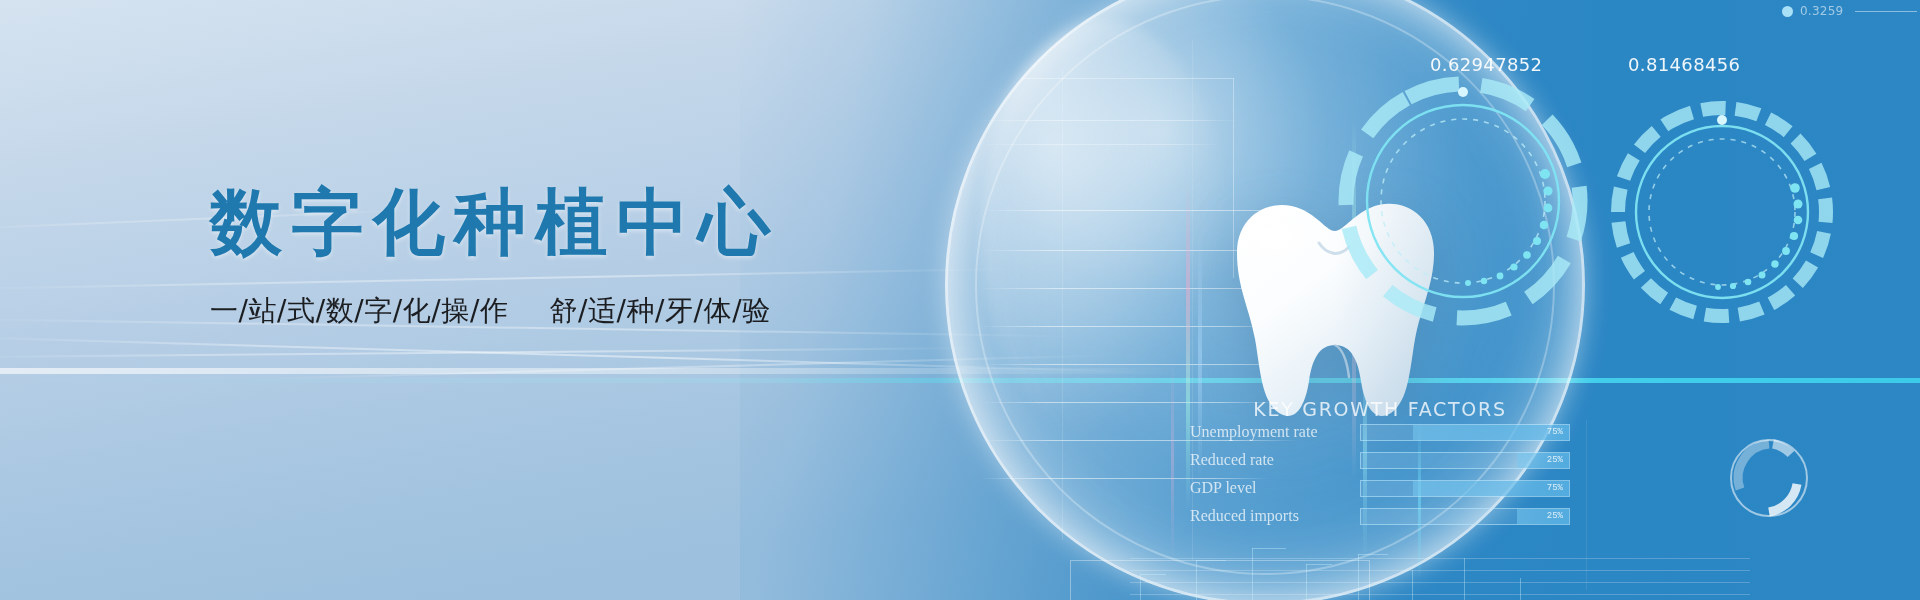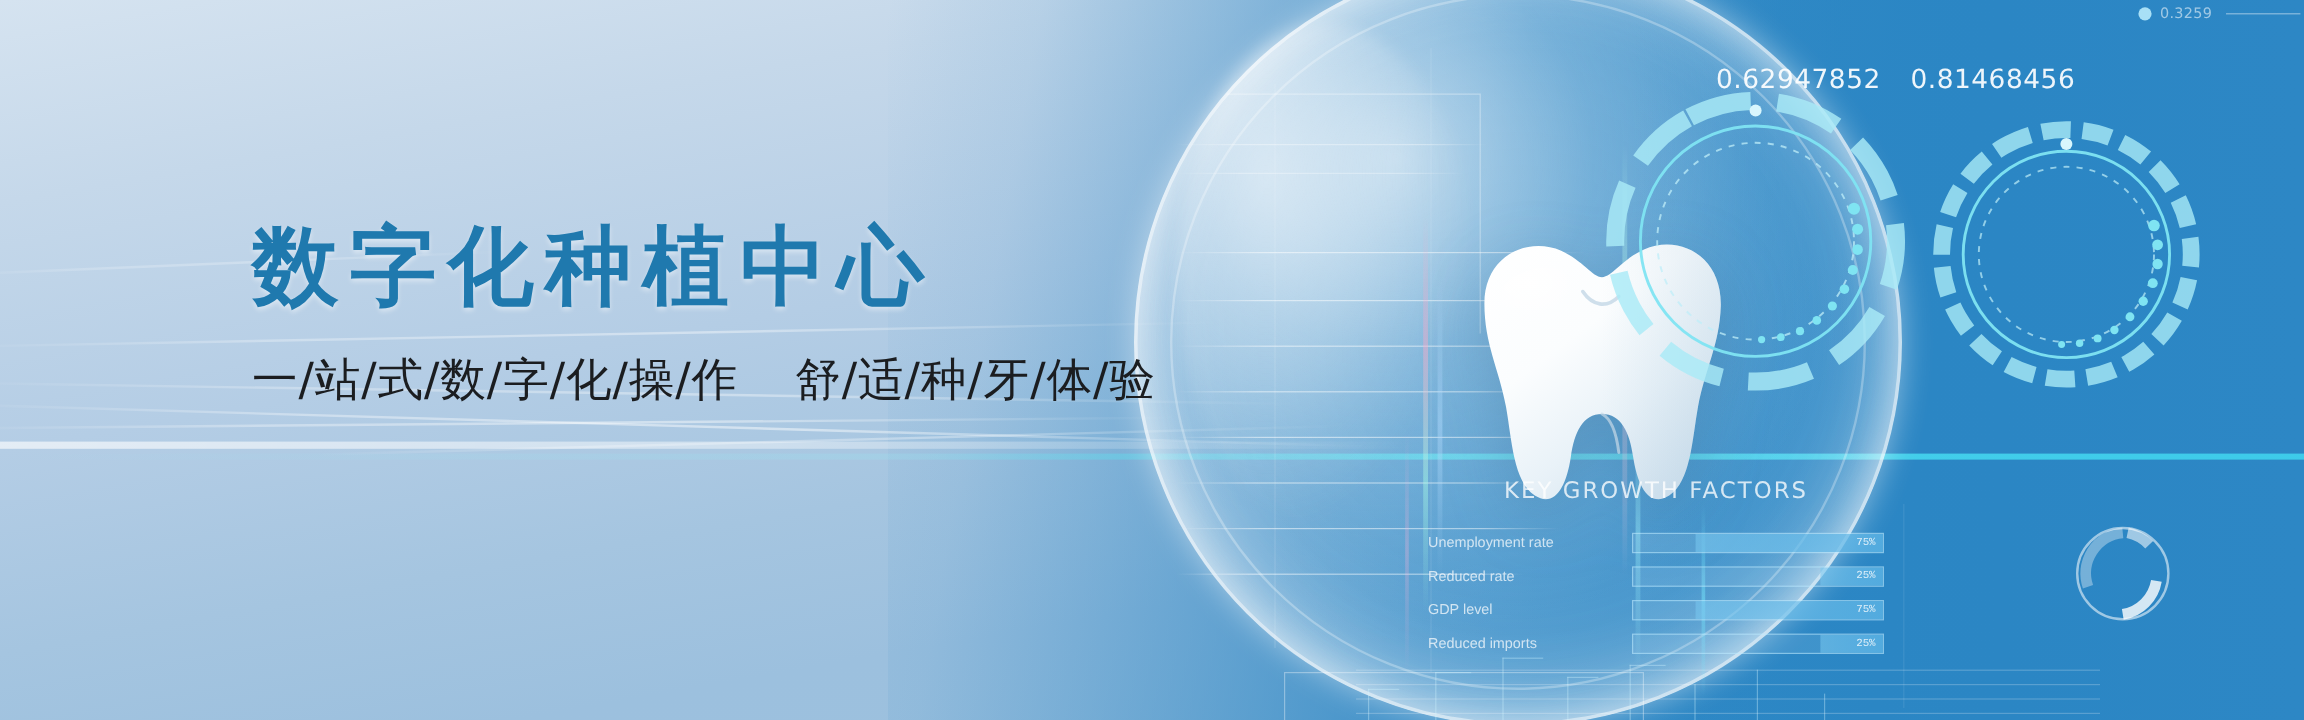--- a/index.html
+++ b/index.html
@@ -62,21 +62,21 @@
     font-size:72px;
     line-height:1;
     letter-spacing:.13em;
     color:#1f79ae;
     text-shadow:0 2px 4px rgba(255,255,255,.45);
     white-space:nowrap;
   }
   .subtitle{
     margin-top:38px;
     font-family:"DejaVu Sans","Liberation Sans",sans-serif;
-    font-size:38px;
+    font-size:28px;
     line-height:1.1;
     letter-spacing:.02em;
     color:#1b1d20;
     white-space:nowrap;
   }
   .subtitle .gap{ display:inline-block; width:22px; }
 
   
   .gridlines{ position:absolute; left:980px; top:60px; width:360px; height:480px; pointer-events:none; }
   .gridlines .gl{ position:absolute; left:0; height:1px; background:linear-gradient(90deg, rgba(255,255,255,.0) 0%, rgba(255,255,255,.55) 22%, rgba(255,255,255,.5) 80%, rgba(255,255,255,0) 100%); }
@@ -133,44 +133,44 @@
   
   .hud{ position:absolute; }
   .hud svg{ display:block; overflow:visible; }
   .hud-left{ left:1332px; top:70px; width:262px; height:262px; }
   .hud-right{ left:1606px; top:96px; width:232px; height:232px; }
   .hud-small{ left:1723px; top:432px; width:92px; height:92px; }
 
   .hud-num{
     position:absolute;
     font-family:"DejaVu Sans","Liberation Sans",sans-serif;
-    font-size:22px; letter-spacing:.02em;
+    font-size:18px; letter-spacing:.02em;
     color:rgba(255,255,255,.92);
     white-space:nowrap;
   }
   .num-left{ left:1430px; top:54px; }
-  .num-right{ left:1592px; top:54px; }
+  .num-right{ left:1628px; top:54px; }
   .num-top{ left:1800px; top:4px; font-size:12px; color:rgba(255,255,255,.55); }
   .dot-top{ position:absolute; left:1782px; top:6px; width:11px; height:11px; border-radius:50%; background:rgba(190,240,255,.85); }
   .line-top{ position:absolute; left:1855px; top:11px; width:62px; height:1px; background:rgba(255,255,255,.45); }
 
   
   .kgf{ position:absolute; left:1190px; top:398px; width:380px; }
   .kgf-title{
     font-family:"DejaVu Sans","Liberation Sans",sans-serif;
     font-size:19px; letter-spacing:.09em;
     color:rgba(255,255,255,.78);
     text-align:center;
-    margin-bottom:20px;
+    margin-bottom:0;
   }
   .kgf-row{ display:flex; align-items:center; height:24px; margin-bottom:4px; }
   .kgf-label{
     flex:0 0 170px;
-    font-family:Liberation Sans, sans-serif;
-    font-size:12px;
+    font-family:Liberation Serif, serif;
+    font-size:16px;
     color:rgba(255,255,255,.72);
     white-space:nowrap;
     line-height:1;
   }
   .kgf-track{
     position:relative; flex:1 1 auto; height:17px;
     border:1px solid rgba(190,235,255,.55);
     background:rgba(190,230,250,.14);
   }
   .kgf-fill{

